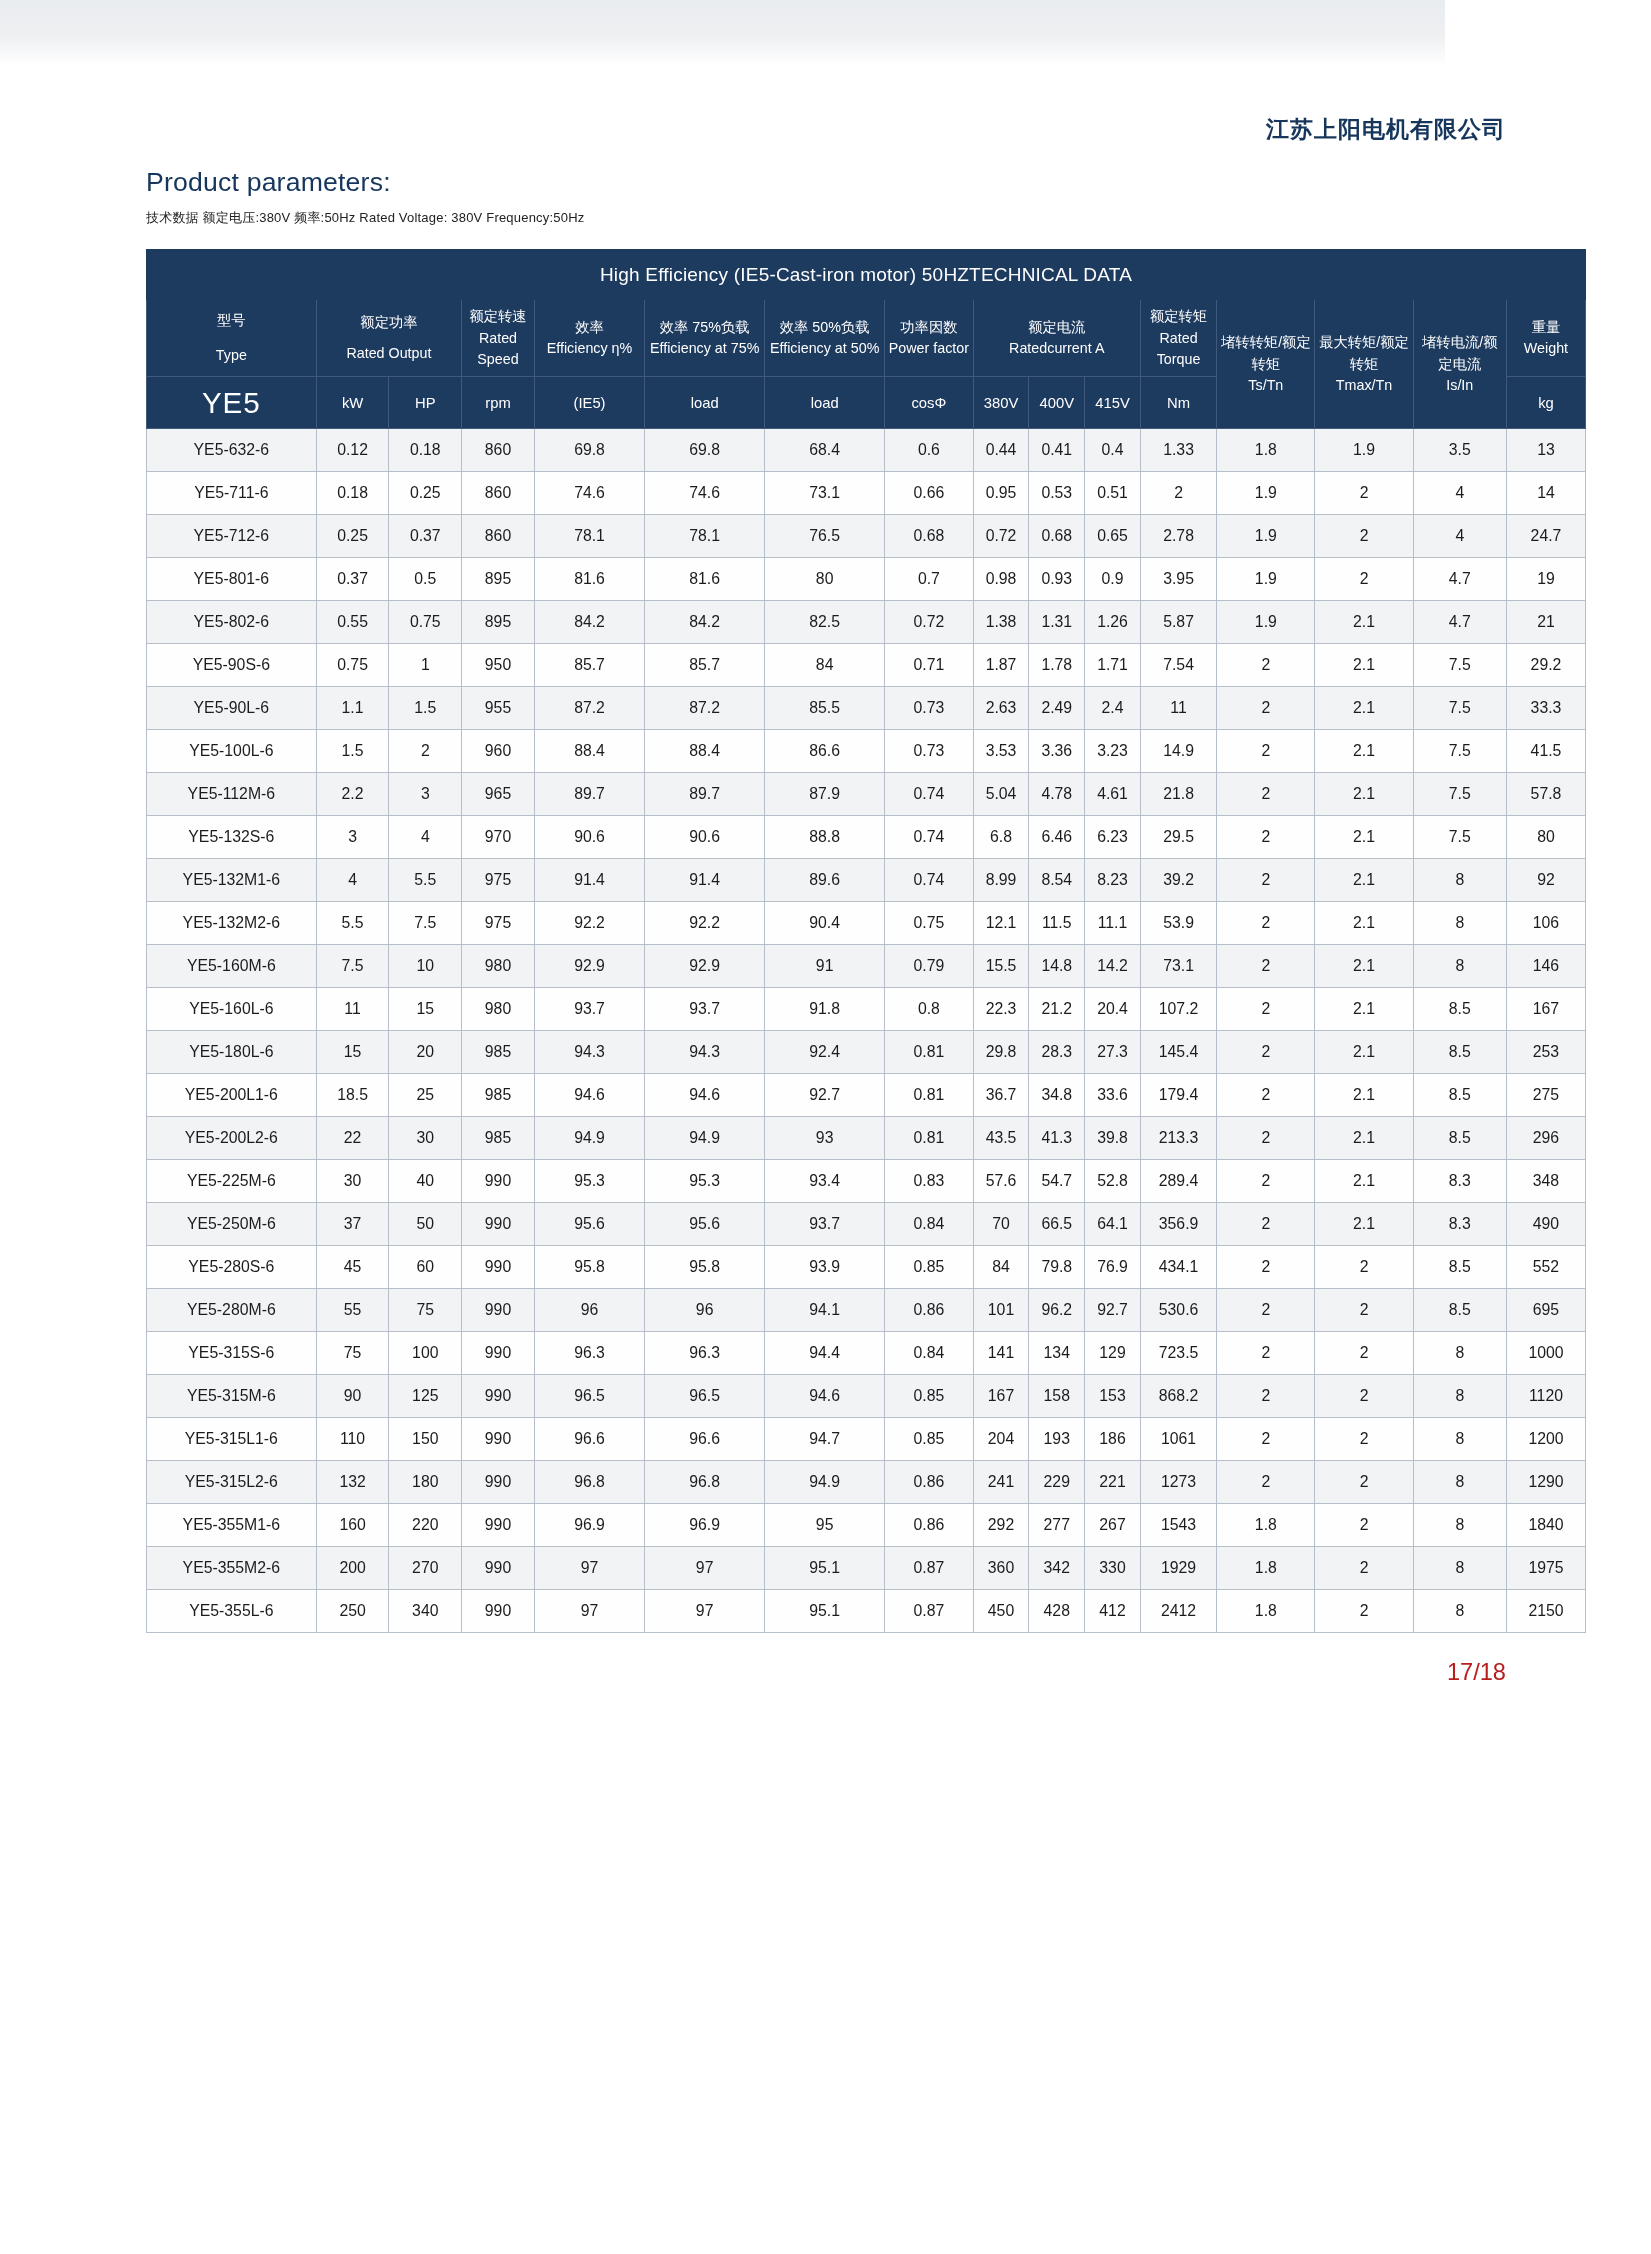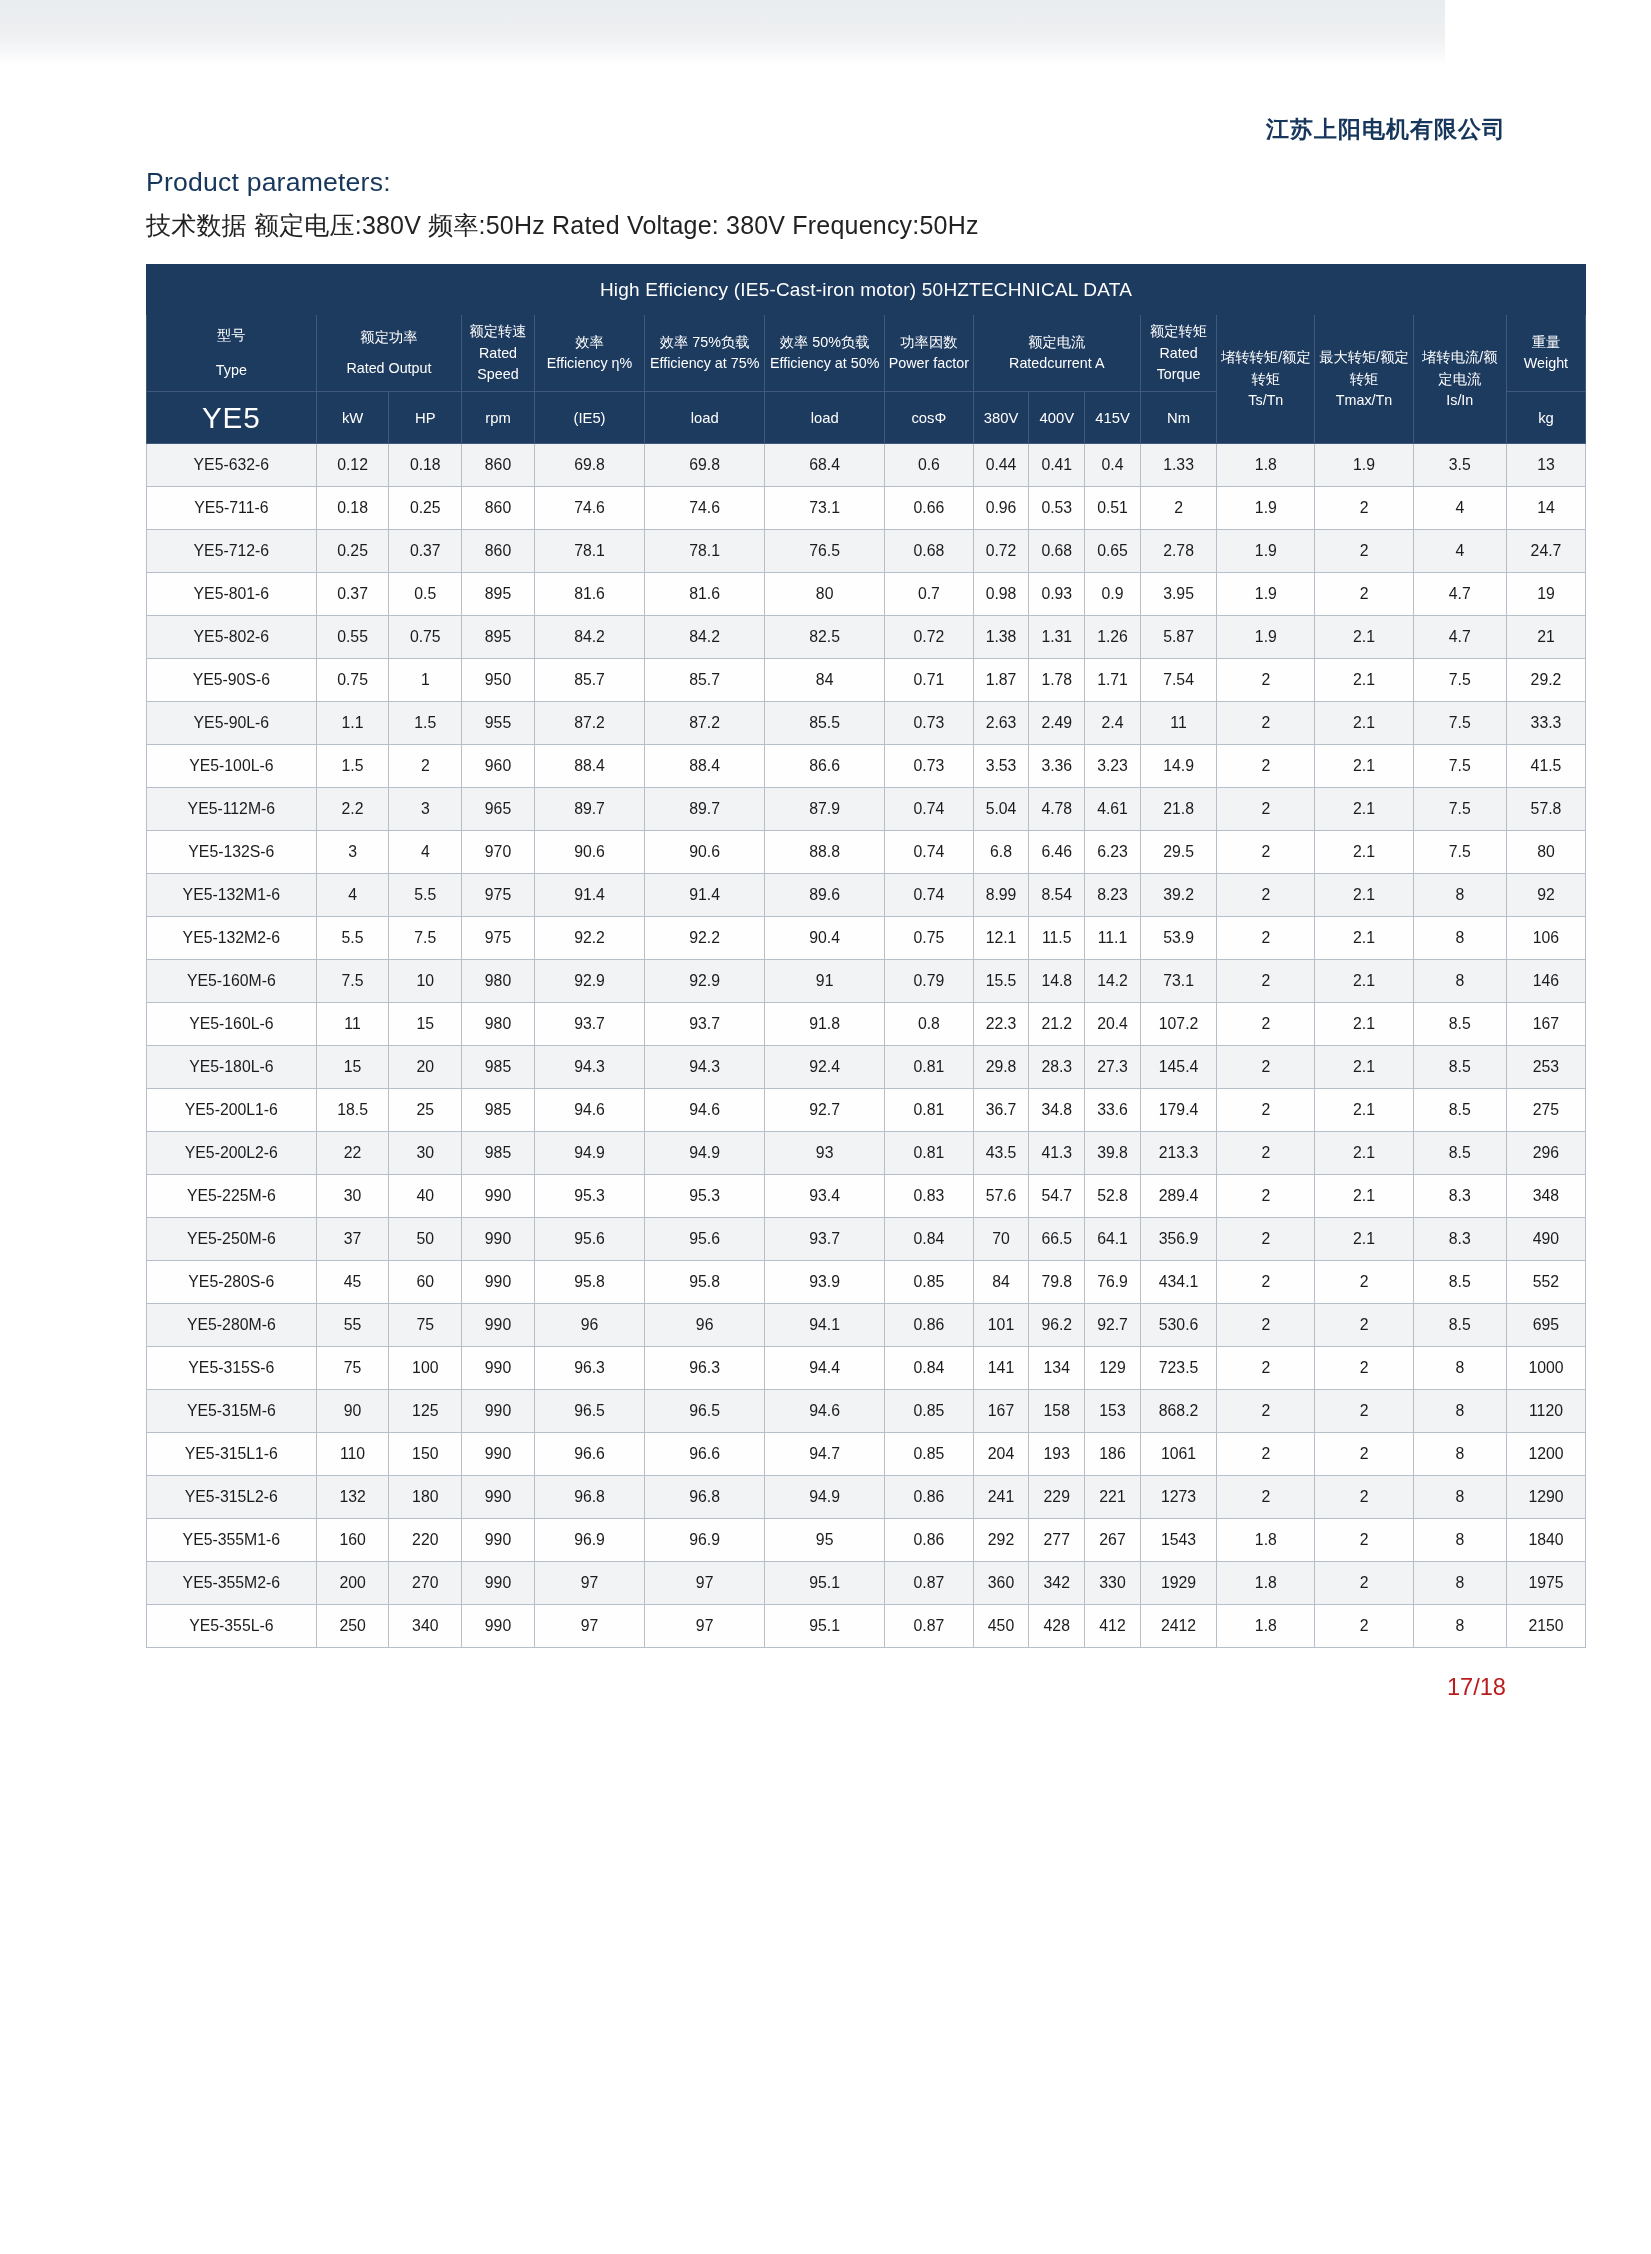--- a/index.html
+++ b/index.html
@@ -50,21 +50,21 @@
     padding-top: 114px;
   }
   .title {
     font-size: 26.6px;
     font-weight: normal;
     color: #16365c;
     margin-top: 21.7px;
     letter-spacing: 0.2px;
   }
   .subtitle {
-    font-size: 25px;
+    font-size: 13px;
     color: #222222;
     margin-top: 11.8px;
     letter-spacing: 0.2px;
   }
   table.data {
     border-collapse: collapse;
     margin-top: 21.7px;
     width: 1440px;
     table-layout: fixed;
   }
@@ -264,21 +264,21 @@
           </tr>
           <tr>
             <td>YE5-711-6</td>
             <td>0.18</td>
             <td>0.25</td>
             <td>860</td>
             <td>74.6</td>
             <td>74.6</td>
             <td>73.1</td>
             <td>0.66</td>
-            <td>0.96</td>
+            <td>0.95</td>
             <td>0.53</td>
             <td>0.51</td>
             <td>2</td>
             <td>1.9</td>
             <td>2</td>
             <td>4</td>
             <td>14</td>
           </tr>
           <tr>
             <td>YE5-712-6</td>

